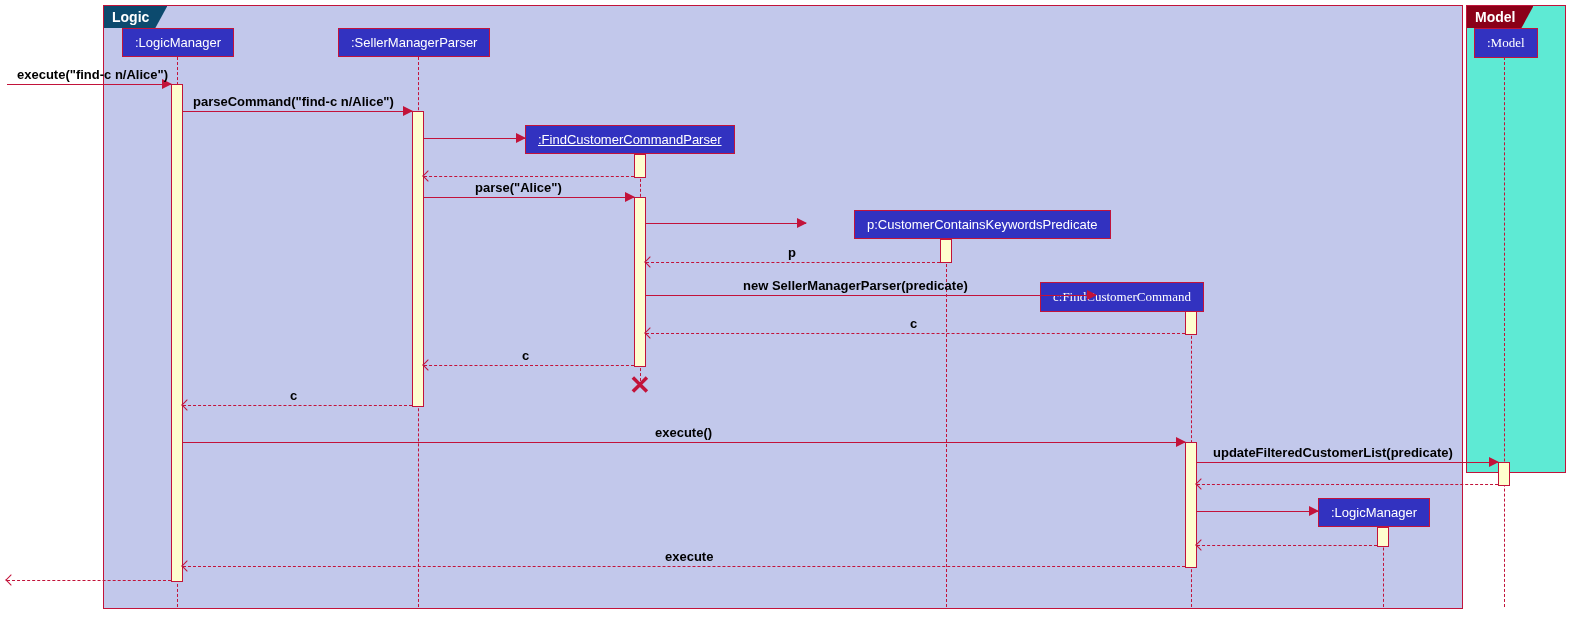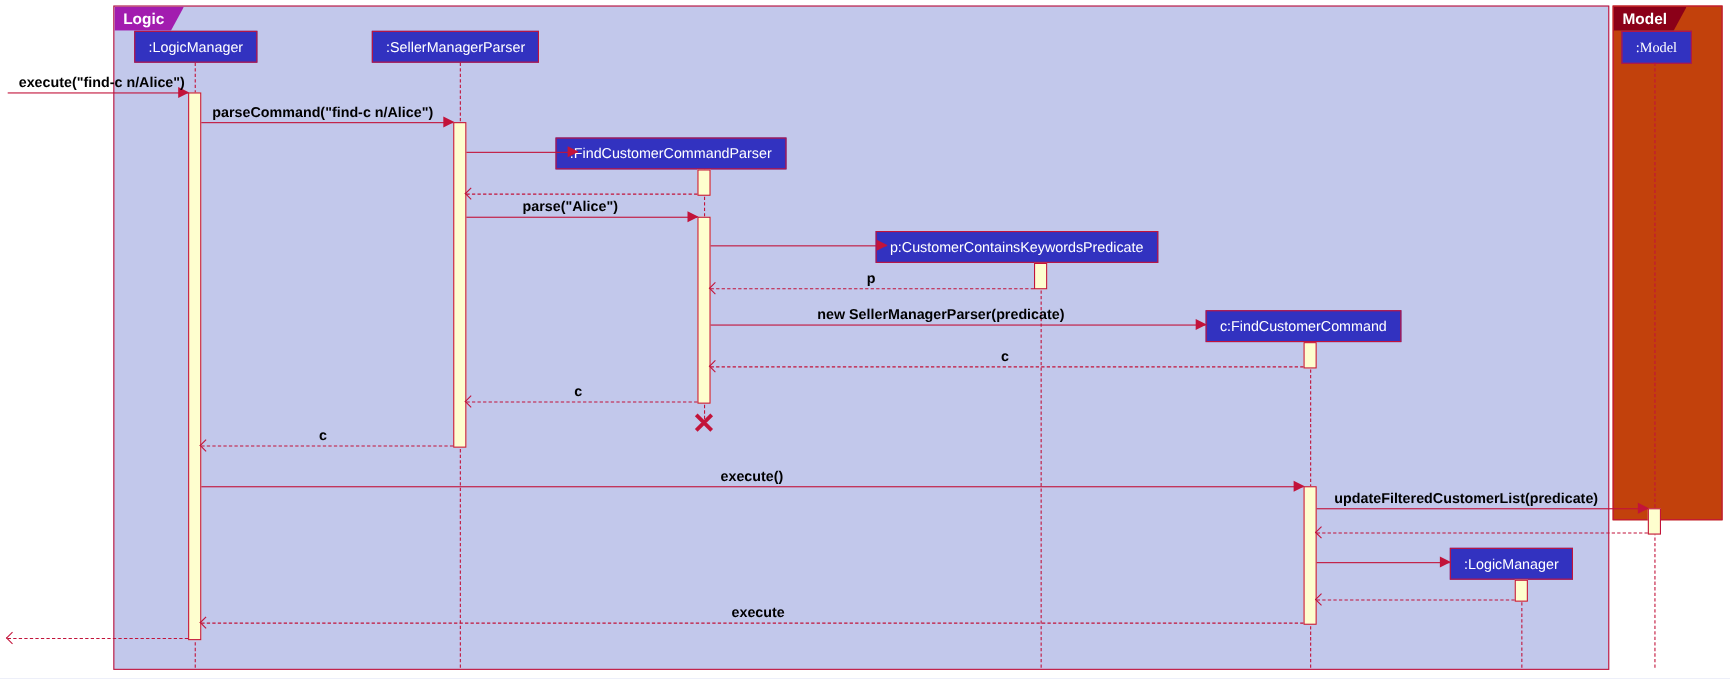--- a/index.html
+++ b/index.html
@@ -27,27 +27,27 @@
     clip-path: polygon(0 0, 100% 0, calc(100% - 12px) 100%, 0 100%);
   }
   .logic-frame {
     left: 103px;
     top: 5px;
     width: 1360px;
     height: 604px;
     background: #c2c8eb;
     border-color: #c2133a;
   }
-  .logic-frame .frame-label { background: #a21caf; color: #fff; }
+  .logic-frame .frame-label { background: #0c4a6e; color: #fff; }
   .model-frame {
     left: 1466px;
     top: 5px;
     width: 100px;
     height: 468px;
-    background: #c2410c;
+    background: #5eead4;
     border-color: #c2133a;
   }
   .model-frame .frame-label { background: #8b0018; color: #fff; }
   .participant {
     position: absolute;
     background: #3232c0;
     color: #fff;
     border: 1.5px solid #c2133a;
     padding: 6px 12px;
     text-align: center;
@@ -112,23 +112,23 @@
   <div class="frame-label">Logic</div>
 </div>
 <div class="frame model-frame">
   <div class="frame-label">Model</div>
 </div>
 
 <div class="participant" style="left:122px; top:28px;">:LogicManager</div>
 <div class="participant" style="left:338px; top:28px;">:SellerManagerParser</div>
 <div class="participant" style="left:1474px; top:28px;font-family:Liberation Serif, serif;">:Model</div>
 
-<div class="participant" style="left:505px; top:125px;">:FindCustomerCommandParser</div>
-<div class="participant" style="left:796px; top:210px;">p:CustomerContainsKeywordsPredicate</div>
-<div class="participant" style="left:1096px; top:282px;">c:FindCustomerCommand</div>
+<div class="participant" style="left:525px; top:125px;text-decoration:underline;">:FindCustomerCommandParser</div>
+<div class="participant" style="left:854px; top:210px;">p:CustomerContainsKeywordsPredicate</div>
+<div class="participant" style="left:1040px; top:282px;font-family:Liberation Serif, serif;">c:FindCustomerCommand</div>
 <div class="participant" style="left:1318px; top:498px;">:LogicManager</div>
 
 <div class="lifeline" style="left:177px; top:57px; height:550px;"></div>
 <div class="lifeline" style="left:418px; top:57px; height:550px;"></div>
 <div class="lifeline" style="left:640px; top:154px; height:232px;"></div>
 <div class="lifeline" style="left:946px; top:239px; height:368px;"></div>
 <div class="lifeline" style="left:1191px; top:311px; height:296px;"></div>
 <div class="lifeline" style="left:1383px; top:527px; height:80px;"></div>
 <div class="lifeline" style="left:1504px; top:57px; height:550px;"></div>
 

